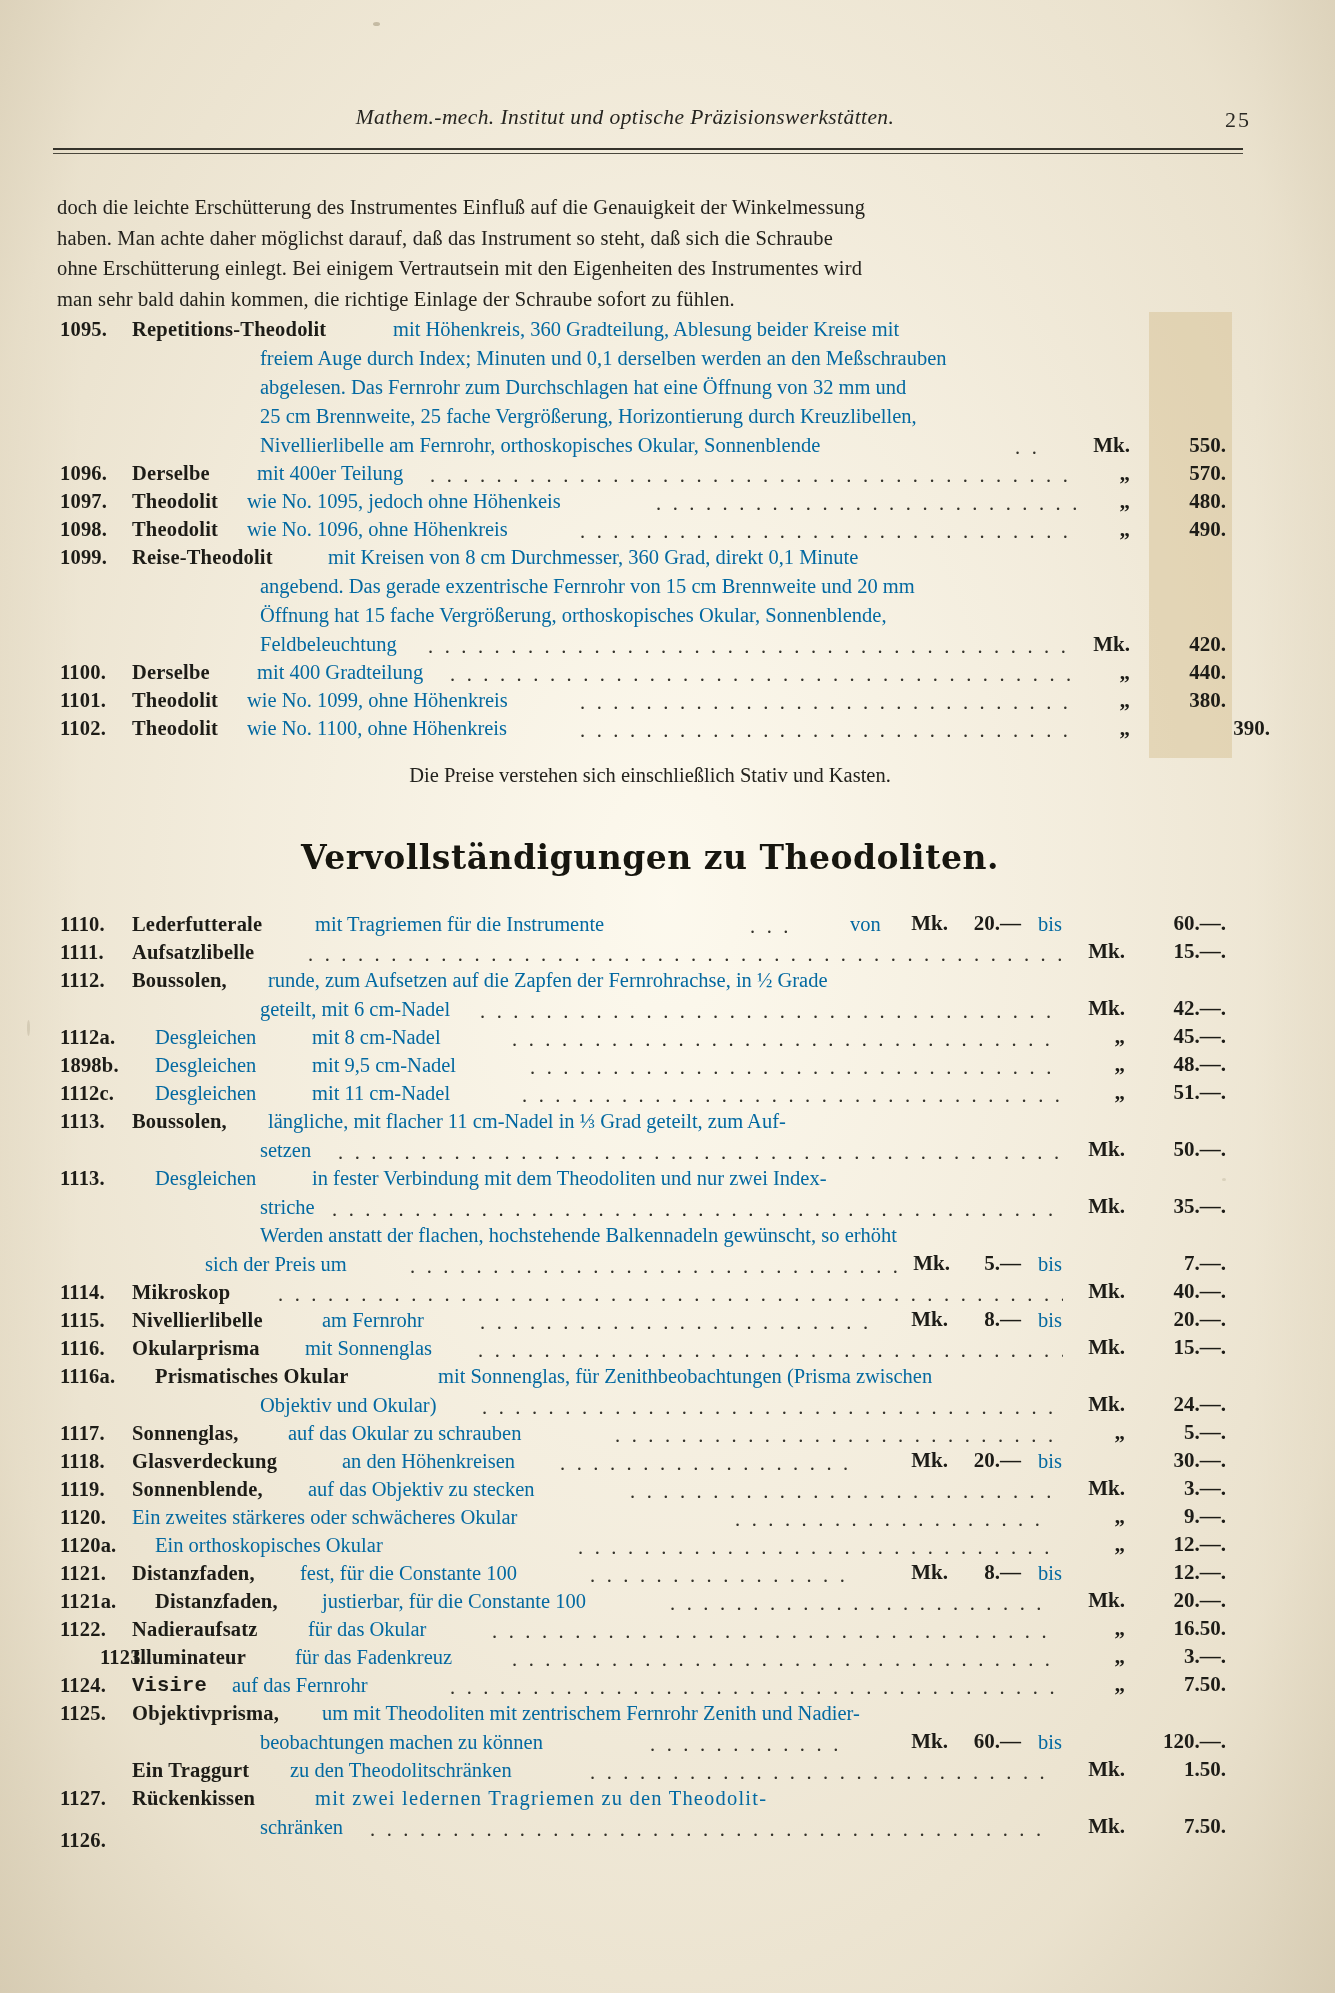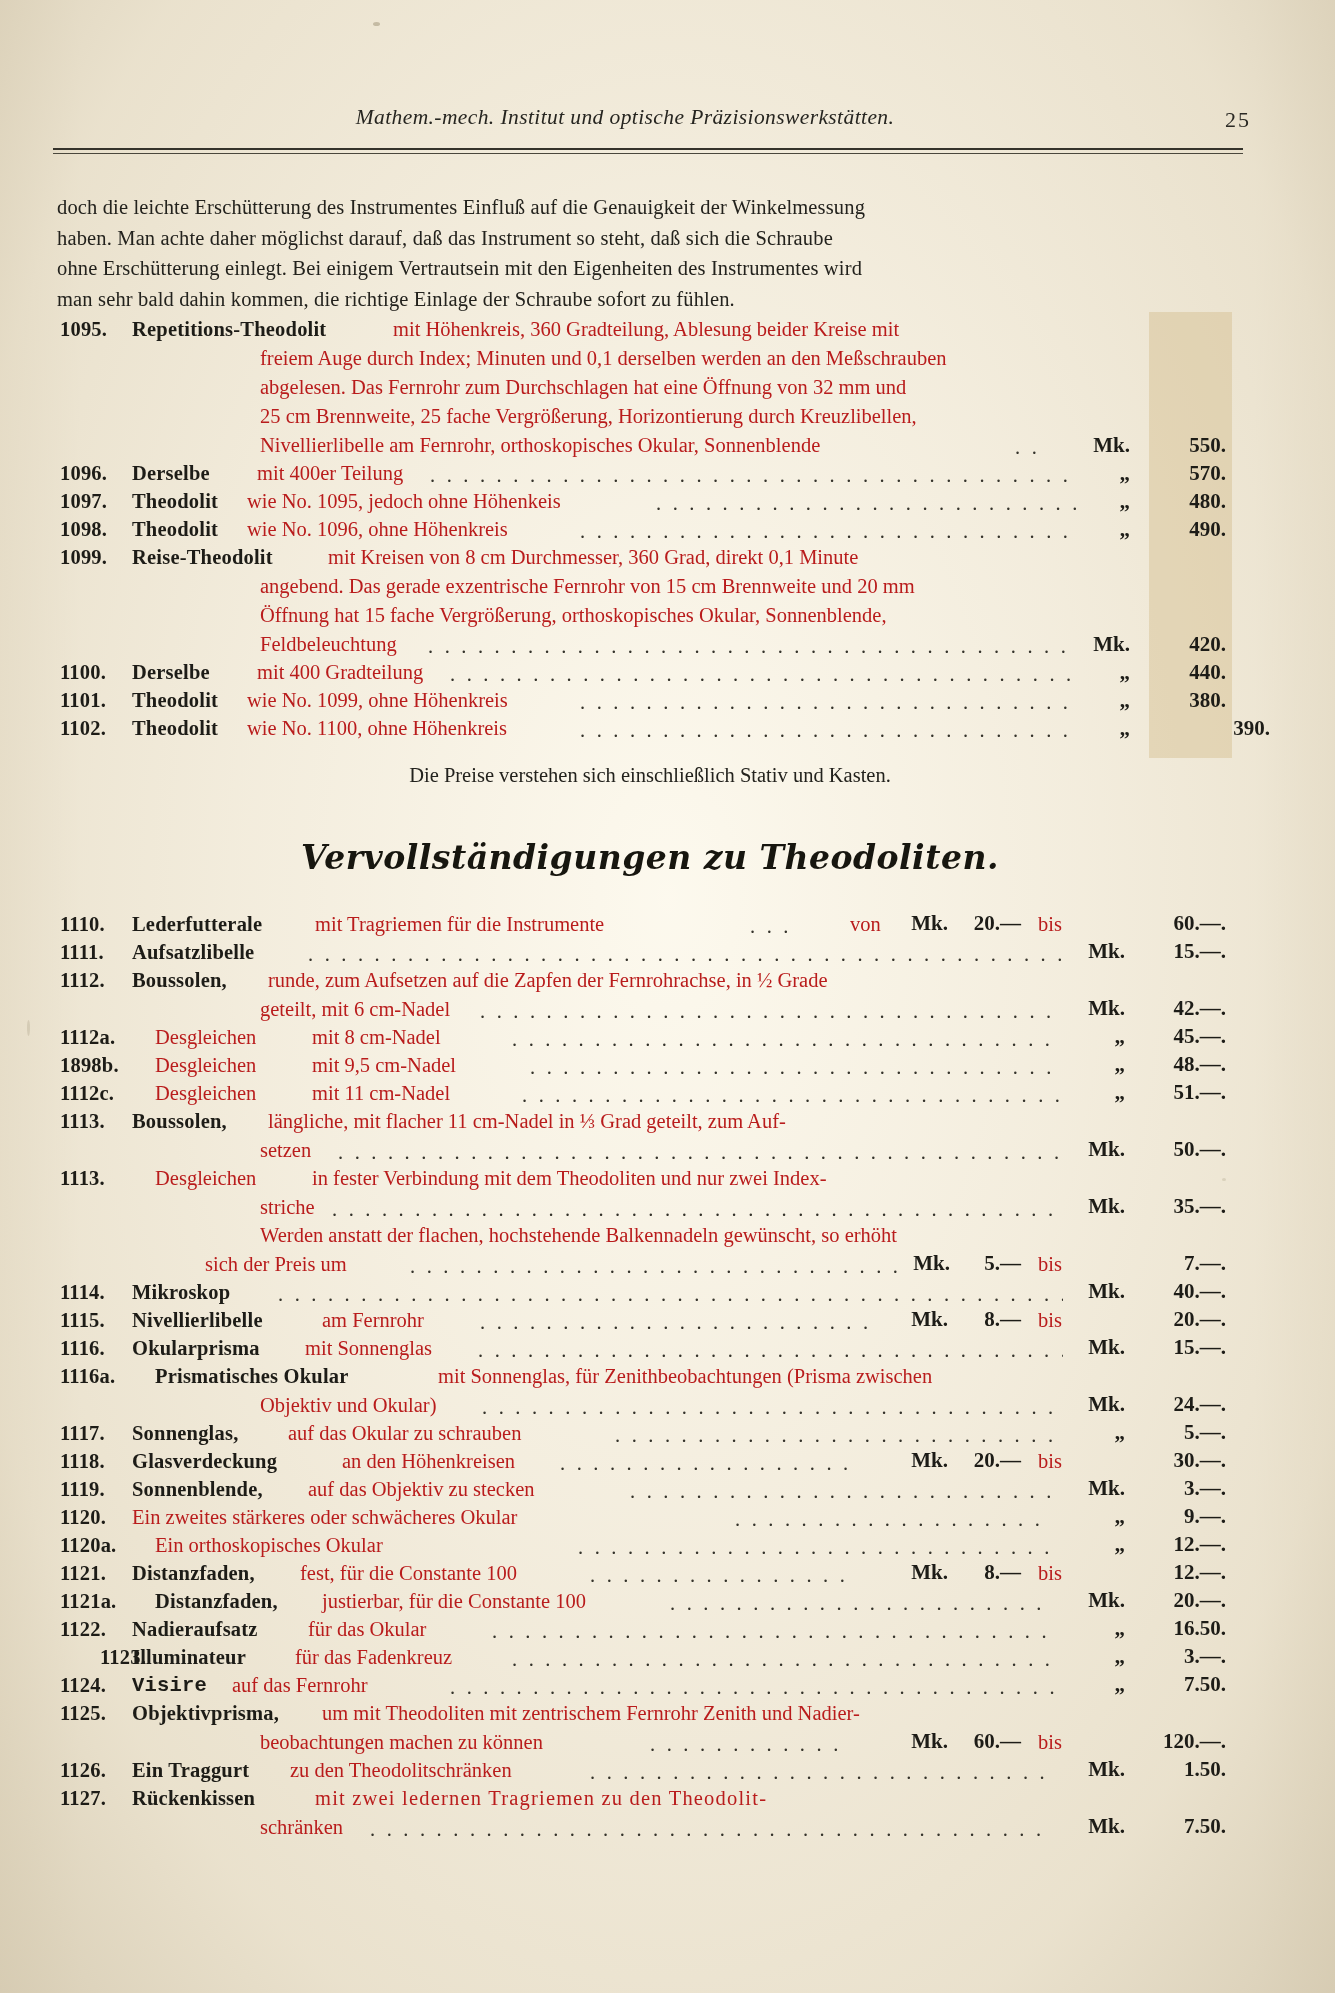--- a/index.html
+++ b/index.html
@@ -99,21 +99,21 @@
   .num {
     position: absolute;
     font-weight: bold;
     font-size: 20.5px;
     letter-spacing: 0.2px;
     color: #1d1c17;
   }
   .bodytext {
     position: absolute;
     font-size: 20.5px;
-    color: #b91c1c;
+    color: #0369a1;
   }
   .price {
     position: absolute;
     font-weight: bold;
     font-size: 21px;
     color: #1d1c17;
     text-align: right;
   }
   .unit {
     position: absolute;
@@ -134,21 +134,20 @@
     position: absolute;
     top: 838px;
     left: 0;
     width: 1180px;
     text-align: center;
     font-family: "DejaVu Serif", serif;
     font-weight: bold;
     font-size: 33px;
     letter-spacing: 0.5px;
     color: #17160f;
-    font-style: italic;
   }
   .dots {
     position: absolute;
     font-size: 20.5px;
     color: #35332b;
     letter-spacing: 3.2px;
     overflow: hidden;
     white-space: nowrap;
   }
 </style>
@@ -490,21 +489,21 @@
       <span class="bodytext" style="left:262px;top:1702px;">um mit Theodoliten mit zentrischem Fernrohr Zenith und Nadier-</span>
       <span class="bodytext" style="left:200px;top:1731px;">beobachtungen machen zu können</span>
       <span class="dots" style="left:590px;top:1733px;width:220px;">. . . . . . . . . . . .</span>
       <span class="unit" style="left:828px;top:1729px;width:60px;">Mk.</span>
       <span class="price" style="left:886px;top:1729px;width:75px;">60.—</span>
       <span class="bodytext" style="left:978px;top:1731px;">bis</span>
       <span class="price" style="left:1045px;top:1729px;width:121px;">120.—.</span>
     </div>
 
     <div>
-      <span class="num" style="left:0px;top:1759px;">1126.</span>
+      <span class="num" style="left:0px;top:1829px;">1126.</span>
       <span class="num" style="left:72px;top:1759px;">Ein Traggurt</span>
       <span class="bodytext" style="left:230px;top:1759px;">zu den Theodolitschränken</span>
       <span class="dots" style="left:530px;top:1761px;width:472px;">. . . . . . . . . . . . . . . . . . . . . . . . . . . .</span>
       <span class="unit" style="left:1005px;top:1757px;width:60px;">Mk.</span>
       <span class="price" style="left:1060px;top:1757px;width:106px;">1.50.</span>
     </div>
 
     <div>
       <span class="num" style="left:0px;top:1787px;">1127.</span>
       <span class="num" style="left:72px;top:1787px;">Rückenkissen</span>

